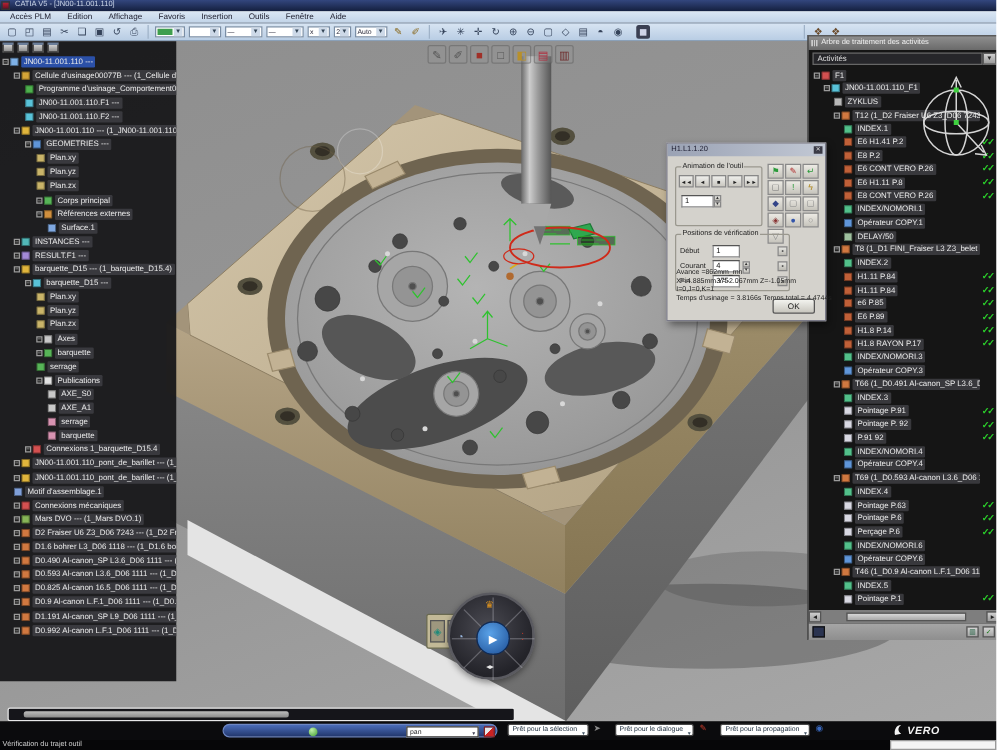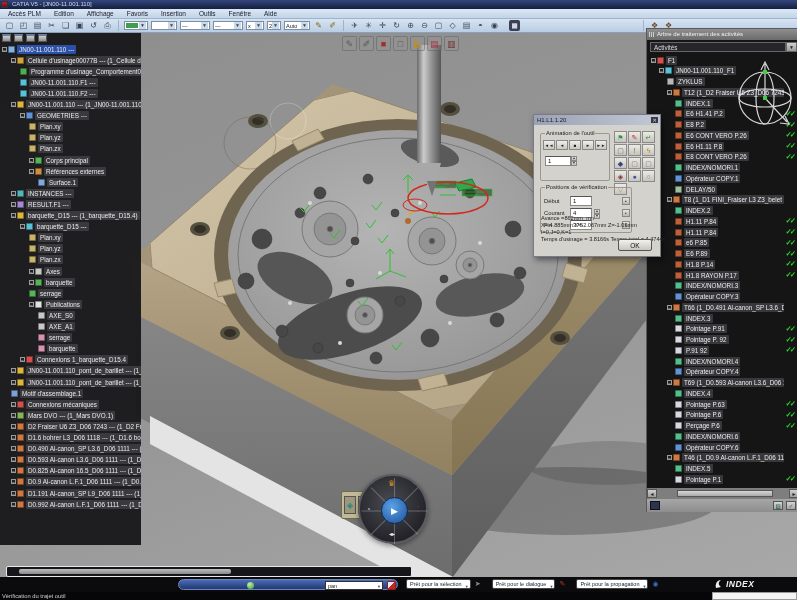--- a/index.html
+++ b/index.html
@@ -862,21 +862,21 @@
         </div>
         <div style="display: flex; align-items: center;">
           <div class="scombo">Prêt pour la propagation<div class="arr">▼</div></div>
           <div class="sico" style="color: rgb(58, 106, 194);">◉</div>
         </div>
       </div>
     <div class="brand">
       <svg width="9" height="10" style="vertical-align:-2px;">
         <path d="M2,9 C1,5 3,1 7,1 C4,3 4,6 7,8 Z" fill="#f2f2f2"></path>
       </svg>
-      <span>INDEX</span>
+      <span>VERO</span>
     </div>
   </div>
 
   <div class="abs bottombar">
     <span>Vérification du trajet outil</span>
   </div>
   <div class="abs bwhite"></div>
   <div class="abs frame-right"></div>
 </div>
 

